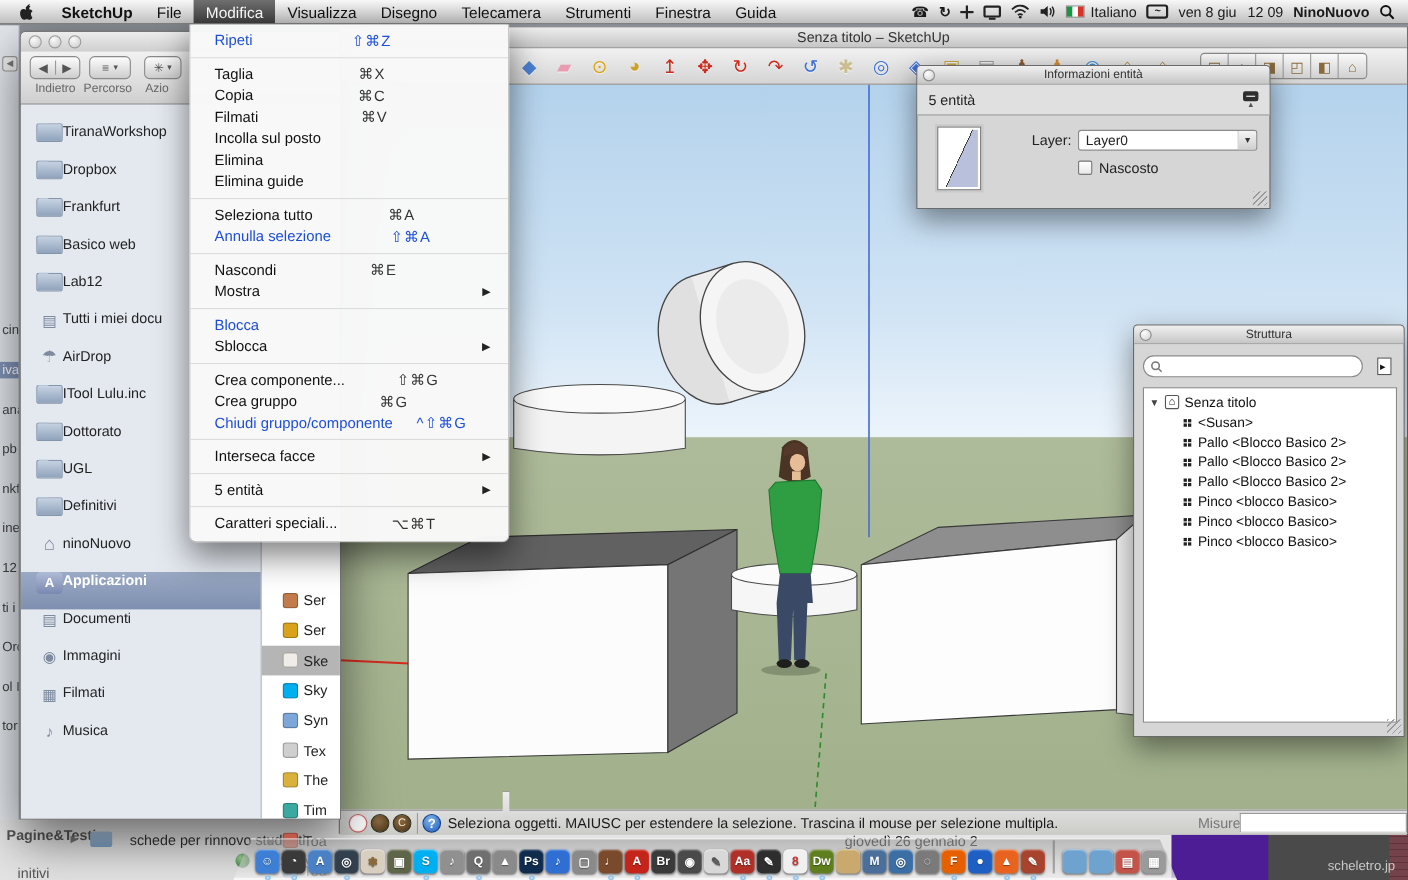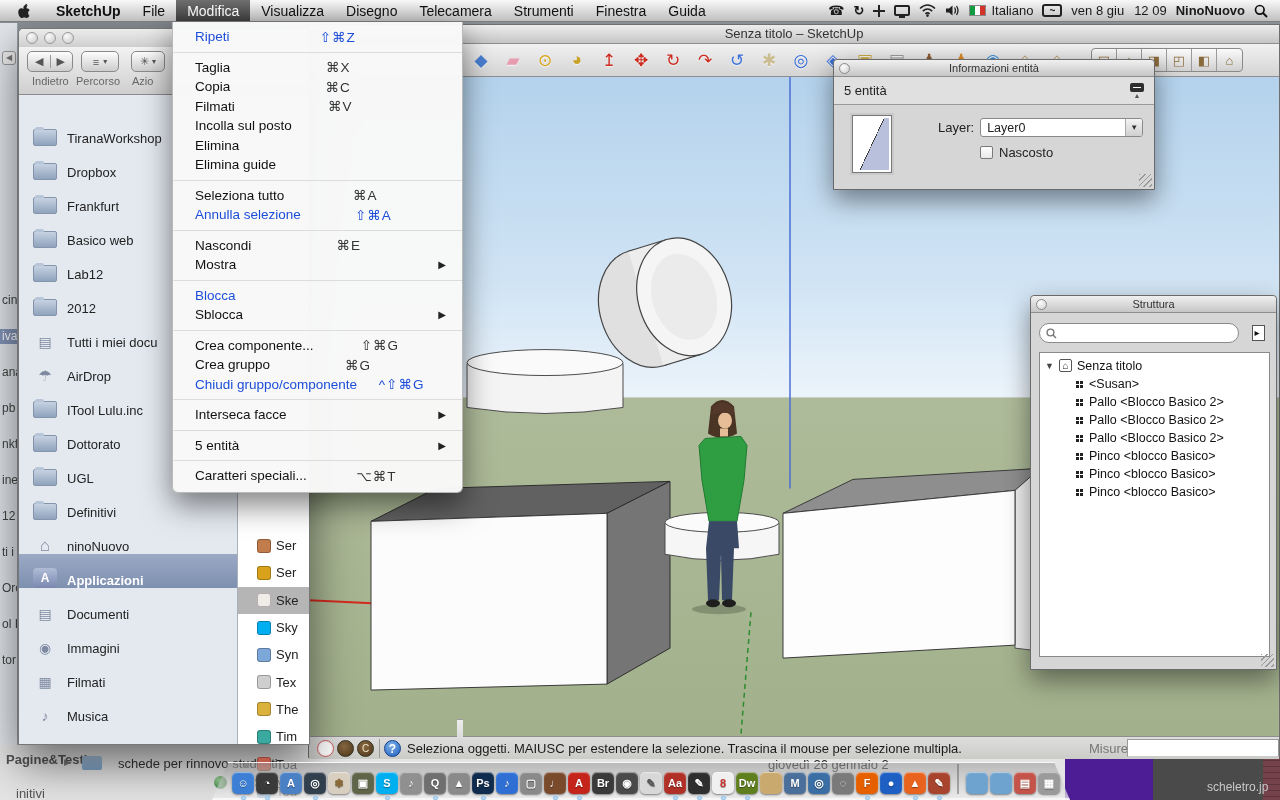--- a/index.html
+++ b/index.html
@@ -81,21 +81,21 @@
 
   
   #fw{position:absolute;left:18px;top:28px;width:292px;height:717px;z-index:20;border-radius:5px 5px 0 0;box-shadow:0 18px 45px rgba(0,0,0,.55);border:1px solid #777;background:#e6ebf2}
   #fw-title{height:18px;border-radius:5px 5px 0 0;background:linear-gradient(#ececec,#cfcfcf);position:relative}
   .tl{position:absolute;top:3px;width:12px;height:12px;border-radius:50%;border:1px solid #9a9a9a;background:radial-gradient(circle at 35% 30%,#fafafa,#c8c8c8)}
   #fw-toolbar{height:48px;background:linear-gradient(#f2f2f2,#cfcfcf);border-bottom:1px solid #8a8a8a;position:relative;font-size:11px;color:#555}
   .f-btn{position:absolute;top:4px;height:21px;border:1px solid #8a8a8a;border-radius:5px;background:linear-gradient(#fdfdfd,#cdcdcd);display:flex;align-items:center;justify-content:center;color:#555;font-size:11px}
   .f-lbl{position:absolute;top:28px;font-size:11px;color:#666}
   #fw-body{position:absolute;top:67px;bottom:0;left:0;right:0;display:flex}
   #fw-side{width:219px;background:#e4e9f0;border-right:1px solid #aab0b8;padding-top:16px}
-  .sb-row{display:flex;align-items:flex-end;height:34px;padding-left:14px;font-size:13px;color:#222;gap:10px;white-space:nowrap;overflow:hidden}
+  .sb-row{display:flex;align-items:flex-start;height:34px;padding-left:14px;font-size:13px;color:#222;white-space:nowrap;overflow:hidden}
   .sb-row.selected{background:linear-gradient(#9aa9c4,#7e90b0);color:#fff;font-weight:bold}
   .sb-ico{width:24px;height:17px;position:relative;flex:0 0 auto;display:flex;align-items:center;justify-content:center}
   .sb-ico.folder-icon{background:linear-gradient(#c6d2e2,#8fa3bc);border-radius:2px;border:1px solid #8494aa}
   .sb-ico.folder-icon::before{content:"";position:absolute;left:1px;top:-3px;width:9px;height:3px;background:#b7c5d8;border-radius:2px 2px 0 0}
   .sb-ico i{font-style:normal;font-size:14px;color:#7d8aa0;line-height:1}
   .sb-ico.applications-icon{background:linear-gradient(#b0bcd6,#7a88b0);border-radius:4px;height:20px}
   .sb-ico.applications-icon i{color:#fff;font-weight:bold;font-size:12px}
   .sb-ico.home-icon i{font-size:17px}
   .sb-ico.airdrop-icon i{font-size:15px}
   #fw-list{flex:1;background:#fff;position:relative}
@@ -445,26 +445,20 @@
             <span>Basico web</span>
           </div>
 
           <div class="sb-row">
             <span class="sb-ico folder-icon">
               <i></i>
             </span>
             <span>Lab12</span>
           </div>
 
-          <div class="sb-row">
-            <span class="sb-ico folder-icon">
-              <i></i>
-            </span>
-            <span>2012</span>
-          </div>
 
           <div class="sb-row">
             <span class="sb-ico all-documents-icon">
               <i>▤</i>
             </span>
             <span>Tutti i miei docu</span>
           </div>
 
           <div class="sb-row">
             <span class="sb-ico airdrop-icon">

